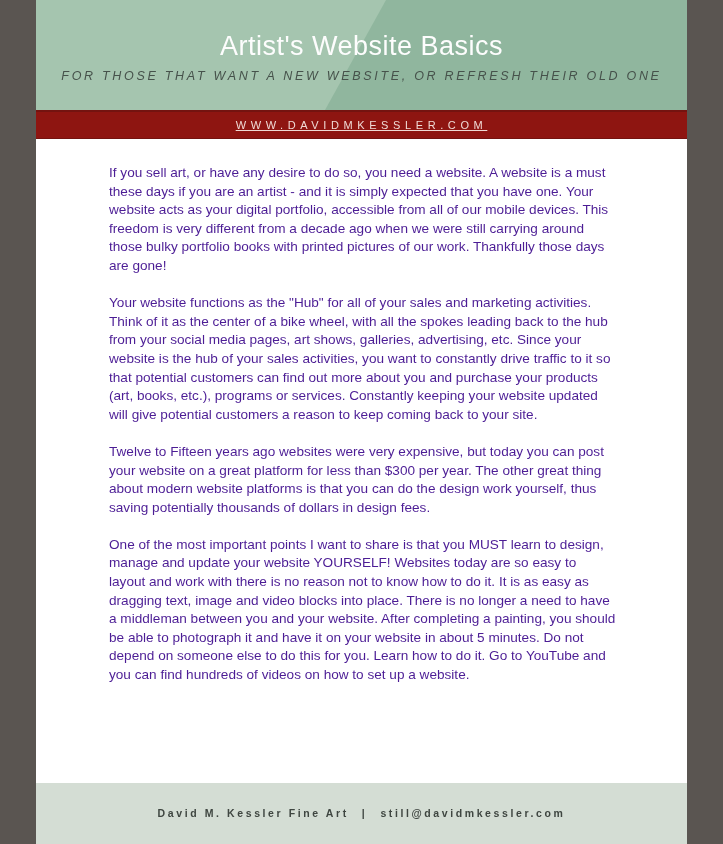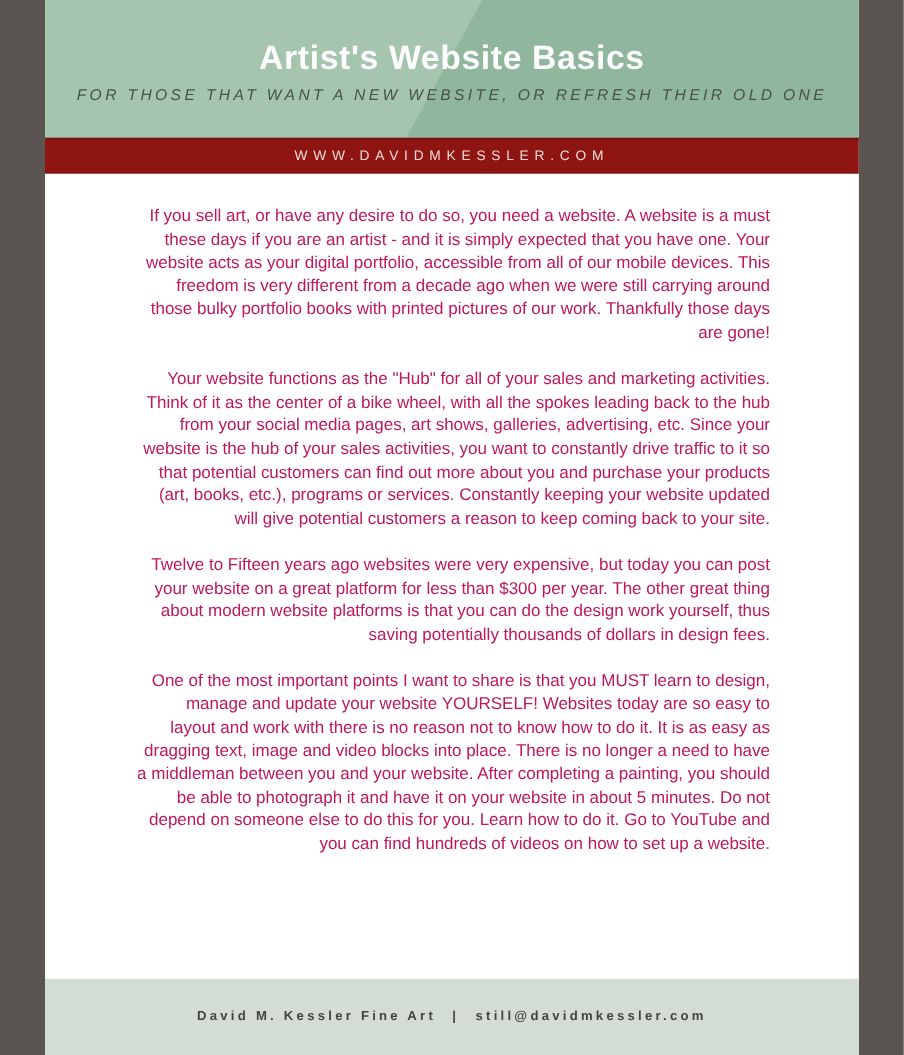--- a/index.html
+++ b/index.html
@@ -36,21 +36,21 @@
     background: #a5c5af;
     clip-path: polygon(0 0, 350px 0, 289px 100%, 0 100%);
   }
   .header-inner {
     position: relative;
     text-align: center;
     padding-top: 33px;
   }
   .title {
     font-size: 27px;
-    font-weight: bold;
+    font-weight: normal;
     color: #fdfdfd;
     letter-spacing: 0.5px;
     line-height: 1;
   }
   .subtitle {
     margin-top: 10px;
     font-size: 12.5px;
     letter-spacing: 2.7px;
     color: #46524b;
     line-height: 1;
@@ -67,34 +67,34 @@
     display: flex;
     align-items: center;
     justify-content: center;
     cursor: pointer;
   }
   .banner-text {
     font-size: 11px;
     letter-spacing: 4.6px;
     color: #f0dad5;
     line-height: 1;
+    text-decoration: underline;
   }
   
   .content {
     flex: 1 1 auto;
     background: #ffffff;
     padding: 25px 71px 0 73px;
     box-sizing: border-box;
   }
   .content p {
     margin: 0 0 18.6px 0;
     font-size: 13.6px;
     line-height: 18.6px;
-    color: #be185d;
-    text-align: right;
+    color: #4c1d95;
   }
   
   .footer {
     height: 61px;
     flex: 0 0 auto;
     background: #d4ddd4;
     display: flex;
     align-items: center;
     justify-content: center;
     gap: 13px;

